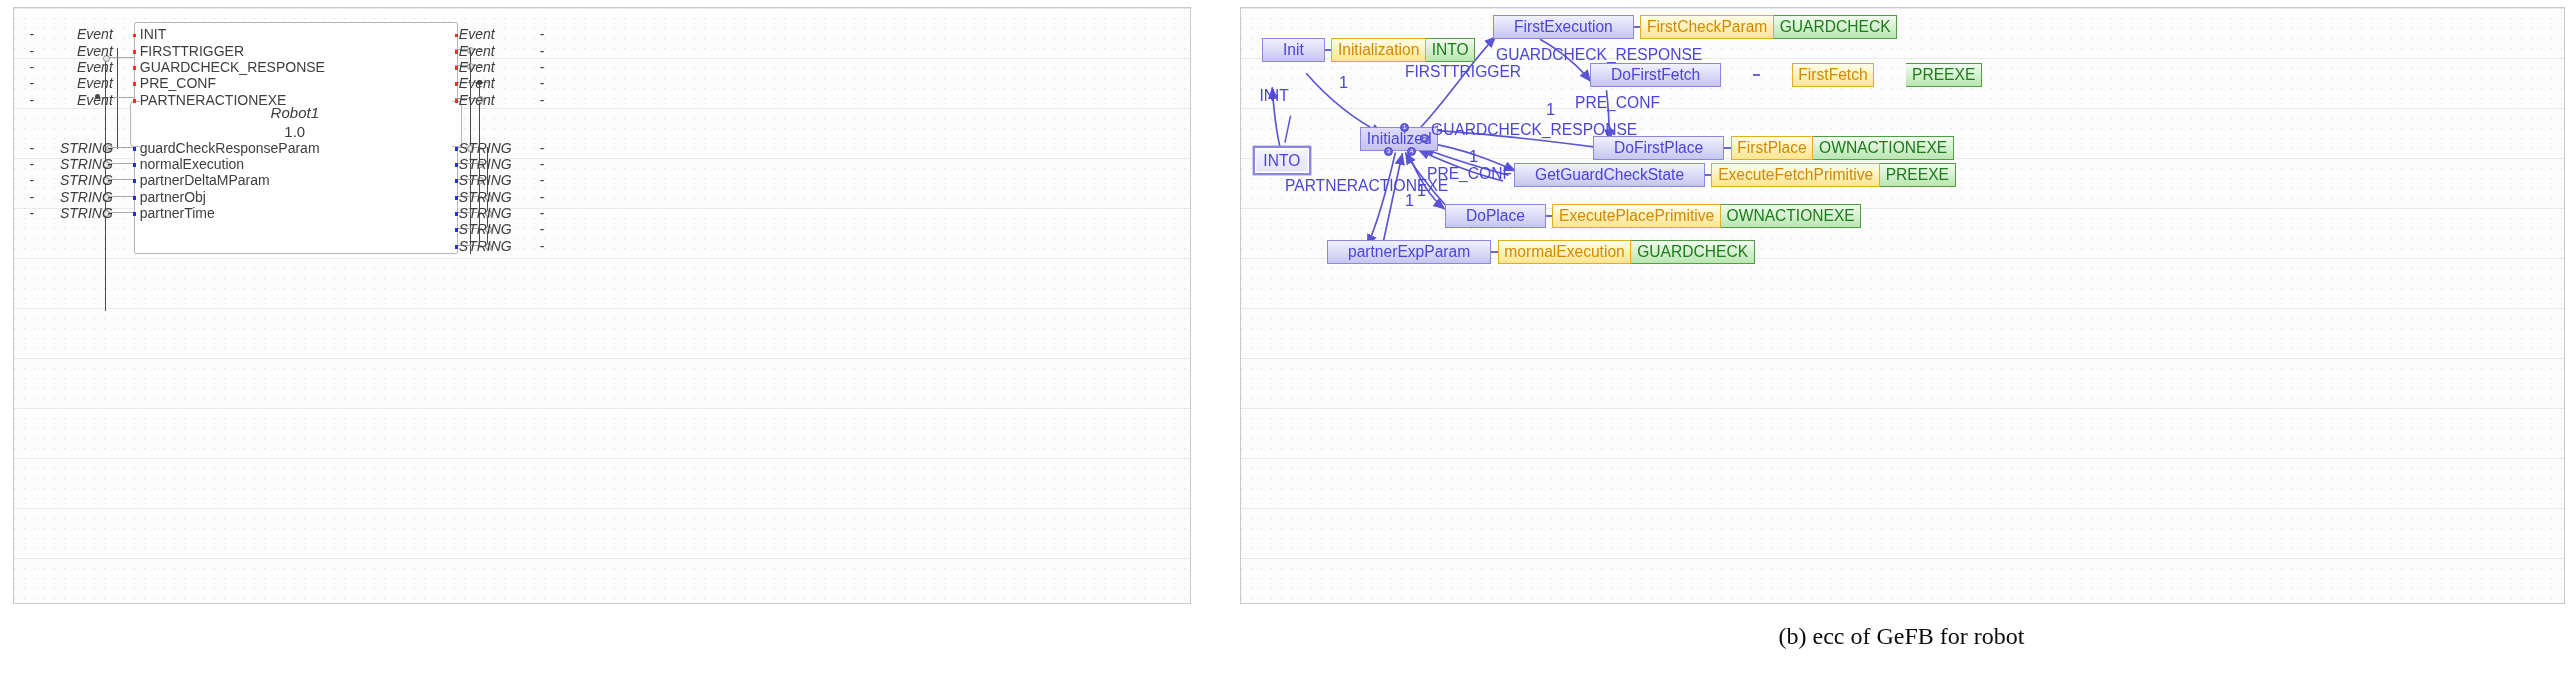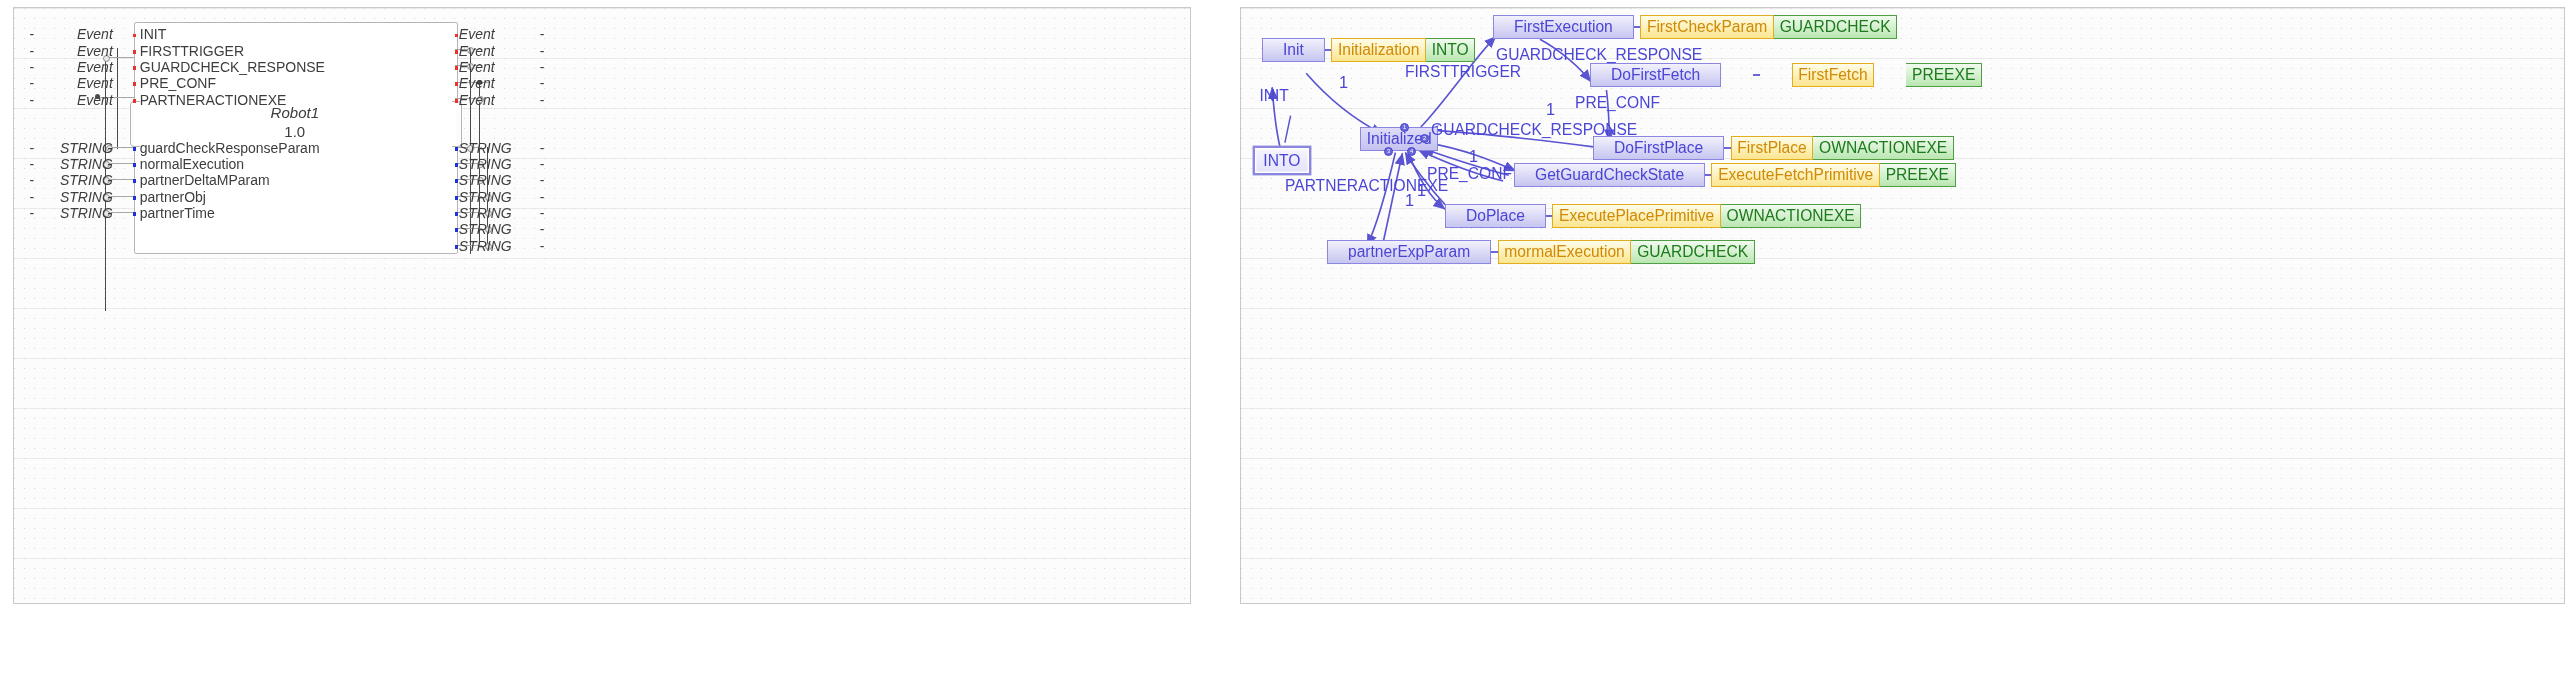--- a/index.html
+++ b/index.html
@@ -379,14 +379,15 @@
     <div class="elab" style="left:186px;top:157px;">PRE_CONF</div>
     <div class="elab" style="left:44px;top:169px;">PARTNERACTIONEXE</div>
 
     <div class="ecount" style="left:98px;top:65px;">1</div>
     <div class="ecount" style="left:305px;top:92px;">1</div>
     <div class="ecount" style="left:228px;top:139px;">1</div>
     <div class="ecount" style="left:176px;top:173px;">1</div>
     <div class="ecount" style="left:164px;top:183px;">1</div>
   </div>
 
+  <div class="caption" id="caption-b">(b) ecc of GeFB for robot</div>
 </div>
 
 
 </body></html>

